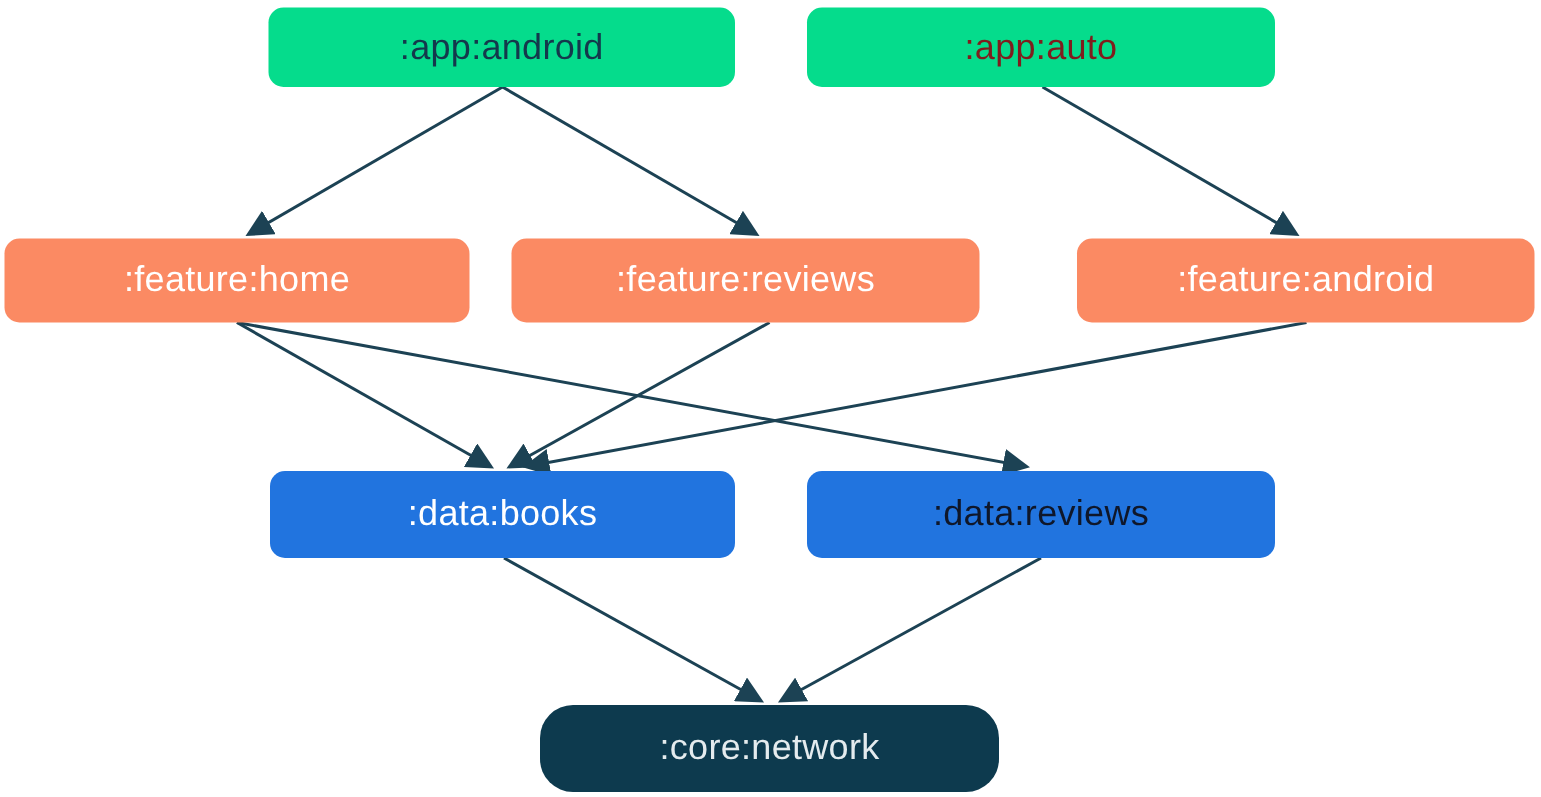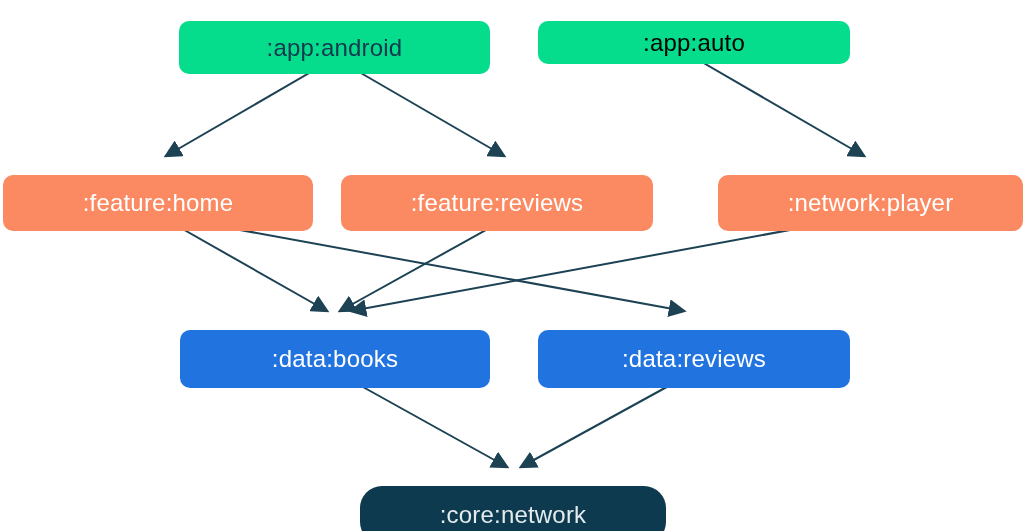--- a/index.html
+++ b/index.html
@@ -28,21 +28,20 @@
   .node {
     position: absolute;
     display: flex;
     align-items: center;
     justify-content: center;
     border-radius: 10px;
     font-size: 24px;
     letter-spacing: 0.2px;
     white-space: nowrap;
     box-sizing: border-box;
-    margin-top: 16px;
   }
 </style>
 </head>
 <body>
 
 <div class="canvas">
   <svg class="edges-layer" xmlns="http://www.w3.org/2000/svg">
     <defs>
       <marker id="arrowhead" viewBox="0 0 10 10" refX="8.5" refY="5" markerWidth="9" markerHeight="9" orient="auto-start-reverse">
         <path d="M 0 0 L 10 5 L 0 10 z" fill="#1C4254"></path>
@@ -57,35 +56,35 @@
         <line x1="513" y1="215" x2="340" y2="311" class="edge-line" stroke="#1C4254" marker-end="url(#arrowhead)"></line>
         <line x1="871" y1="215" x2="351" y2="311" class="edge-line" stroke="#1C4254" marker-end="url(#arrowhead)"></line>
         <line x1="336" y1="372" x2="507" y2="467" class="edge-line" stroke="#1C4254" marker-end="url(#arrowhead)"></line>
         <line x1="694" y1="372" x2="521" y2="467" class="edge-line" stroke="#1C4254" marker-end="url(#arrowhead)"></line>
       </g>
   </svg>
   <div id="node-layer">
       <div class="node" style="left: 179px; top: 5px; width: 311px; height: 53px; background: rgb(5, 220, 140); color: rgb(20, 56, 76);">
         <span>:app:android</span>
       </div>
-      <div class="node" style="left: 538px; top: 5px; width: 312px; height: 43px; background: rgb(5, 220, 140); color: #000000;">
+      <div class="node" style="left: 538px; top: 5px; width: 312px; height: 53px; background: rgb(5, 220, 140); color: #7f1d1d;">
         <span>:app:auto</span>
       </div>
       <div class="node" style="left: 3px; top: 159px; width: 310px; height: 56px; background: rgb(251, 138, 99); color: rgb(255, 255, 255);">
         <span>:feature:home</span>
       </div>
       <div class="node" style="left: 341px; top: 159px; width: 312px; height: 56px; background: rgb(251, 138, 99); color: rgb(255, 255, 255);">
         <span>:feature:reviews</span>
       </div>
       <div class="node" style="left: 718px; top: 159px; width: 305px; height: 56px; background: rgb(251, 138, 99); color: rgb(255, 255, 255);">
-        <span>:network:player</span>
+        <span>:feature:android</span>
       </div>
       <div class="node" style="left: 180px; top: 314px; width: 310px; height: 58px; background: rgb(33, 116, 223); color: rgb(255, 255, 255);">
         <span>:data:books</span>
       </div>
-      <div class="node" style="left: 538px; top: 314px; width: 312px; height: 58px; background: rgb(33, 116, 223); color: #ffffff;">
+      <div class="node" style="left: 538px; top: 314px; width: 312px; height: 58px; background: rgb(33, 116, 223); color: #0f172a;">
         <span>:data:reviews</span>
       </div>
       <div class="node" style="left: 360px; top: 470px; width: 306px; height: 58px; background: rgb(13, 58, 78); color: rgb(228, 235, 238); border-radius: 22px;">
         <span>:core:network</span>
       </div>
     </div>
 </div>
 
 </body></html>

